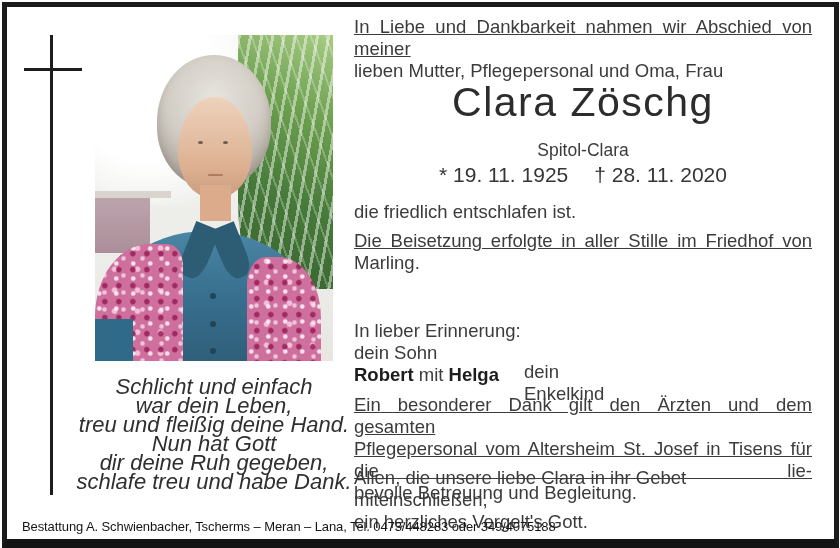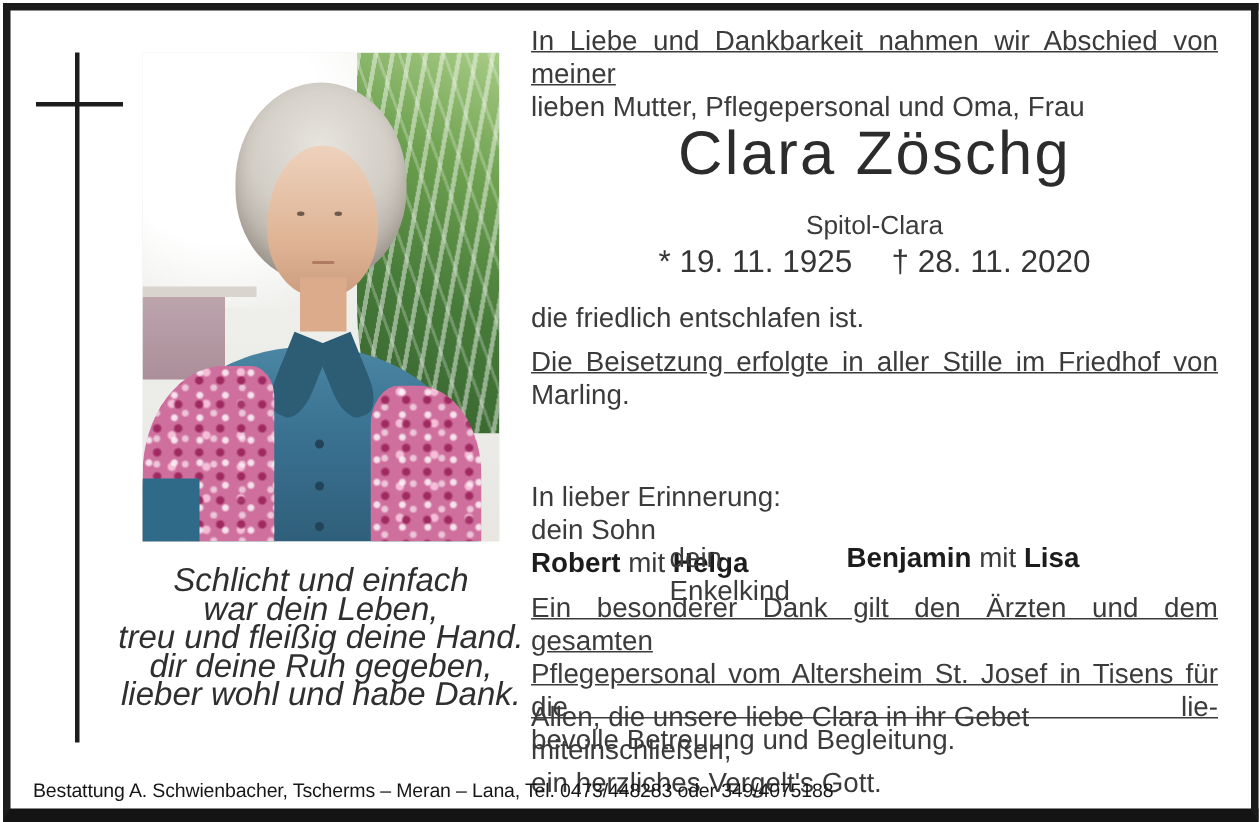--- a/index.html
+++ b/index.html
@@ -119,22 +119,23 @@
       <i></i>
       <i></i>
       <i></i>
     </div>
 </div>
 
 <div class="poem">
   <div>Schlicht und einfach</div>
   <div>war dein Leben,</div>
   <div>treu und fleißig deine Hand.</div>
+  <div>Nun hat Gott</div>
   <div>dir deine Ruh gegeben,</div>
-  <div>lieber wohl und habe Dank.</div>
+  <div>schlafe treu und habe Dank.</div>
 </div>
 
 <div class="right-col">
 
   <div class="intro">
     <div class="body-line jl">In Liebe und Dankbarkeit nahmen wir Abschied von meiner</div>
     <div class="body-line">lieben Mutter, Pflegepersonal und Oma, Frau</div>
   </div>
 
   <div class="name">Clara Zöschg</div>
@@ -159,25 +160,20 @@
     <span class="rel-label">dein Sohn</span>
     <span class="rel-names">
       <b>Robert</b>
       <span>mit</span>
       <b>Helga</b>
     </span>
   </div>
 
   <div class="rel2 body-line rel-row">
     <span class="rel-label">dein Enkelkind</span>
-    <span class="rel-names">
-      <b>Benjamin</b>
-      <span>mit</span>
-      <b>Lisa</b>
-    </span>
   </div>
 
   <div class="thanks">
     <div class="body-line jl">Ein besonderer Dank gilt den Ärzten und dem gesamten</div>
     <div class="body-line jl">Pflegepersonal vom Altersheim St. Josef in Tisens für die lie-</div>
     <div class="body-line">bevolle Betreuung und Begleitung.</div>
   </div>
 
   <div class="prayer">
     <div class="body-line">Allen, die unsere liebe Clara in ihr Gebet miteinschließen,</div>

